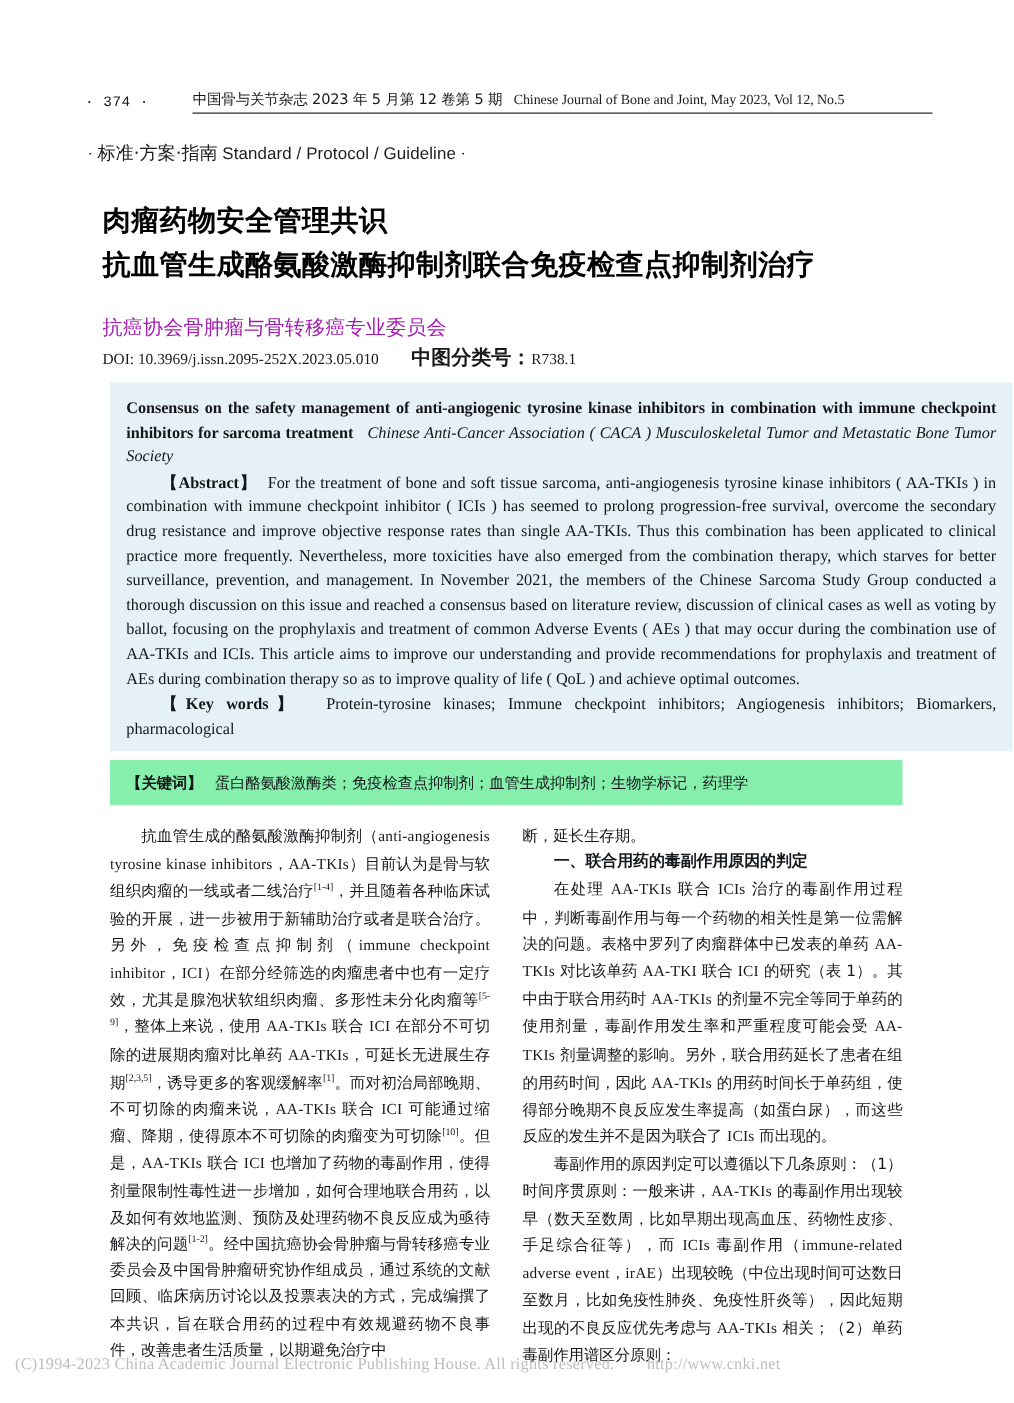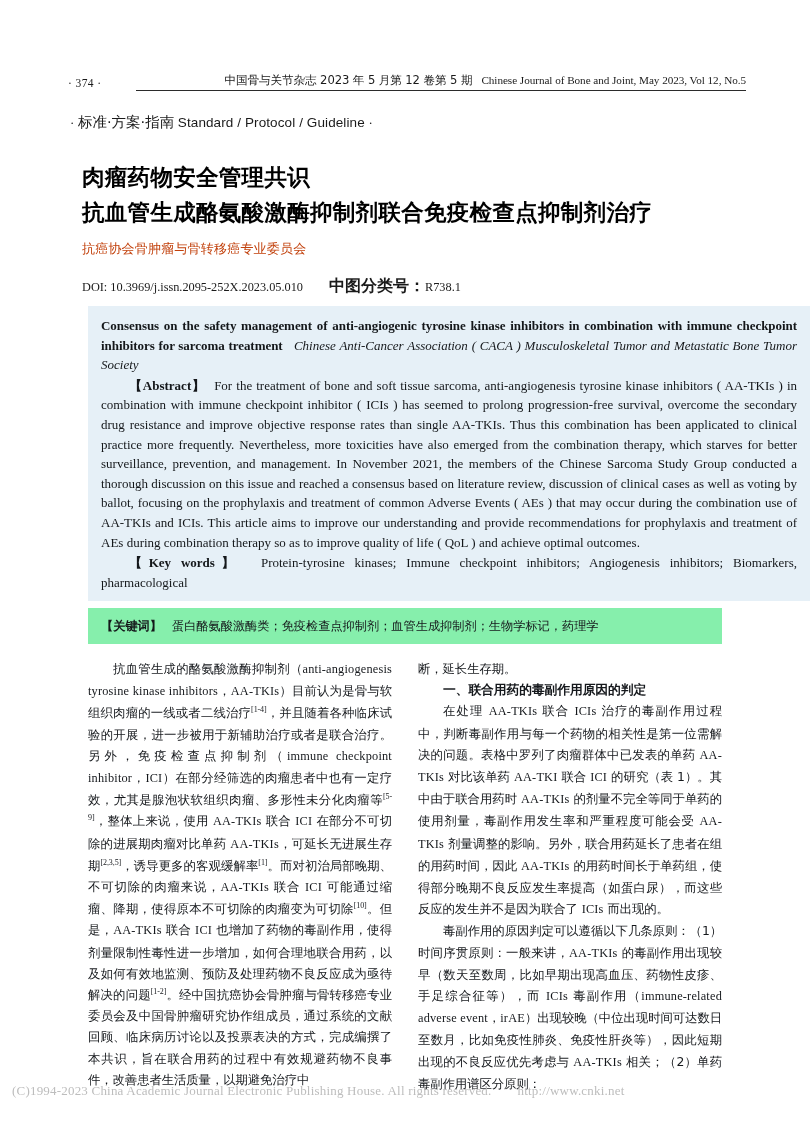--- a/index.html
+++ b/index.html
@@ -28,28 +28,28 @@
     width: 678px;
     display: flex;
     align-items: flex-end;
   }
   .folio {
     font-size: 11.5px;
     color: #1a1a1a;
     letter-spacing: .4px;
     white-space: nowrap;
     padding-bottom: 2px;
-    font-family: Liberation Serif, serif;
+    font-family: Liberation Mono, monospace;
   }
   .runhead-rule {
     flex: 1;
     margin-left: 35px;
     border-bottom: 1px solid #2b2b2b;
     padding-bottom: 2px;
-    text-align: right;
+    text-align: left;
     white-space: nowrap;
     overflow: hidden;
   }
   .runhead-cn {
     font-size: 11.6px;
     font-family: "DejaVu Sans", sans-serif;
     letter-spacing: -.1px;
   }
   .runhead-en {
     font-size: 11.2px;
@@ -89,25 +89,25 @@
     font-size: 22.5px;
     line-height: 35px;
     letter-spacing: .3px;
     color: #000;
   }
 
   
   .byline {
     position: absolute;
     left: 82px;
-    top: 240px;
-    font-family: "Liberation Serif", serif;
-    font-size: 13px;
+    top: 252px;
+    font-family: "Liberation Serif", serif;
+    font-size: 16px;
     letter-spacing: .2px;
-    color: #c2410c;
+    color: #a21caf;
   }
   .doiline {
     position: absolute;
     left: 82px;
     top: 276px;
     font-size: 12.3px;
     white-space: nowrap;
     color: #1a1a1a;
   }
   .doiline .clc {

